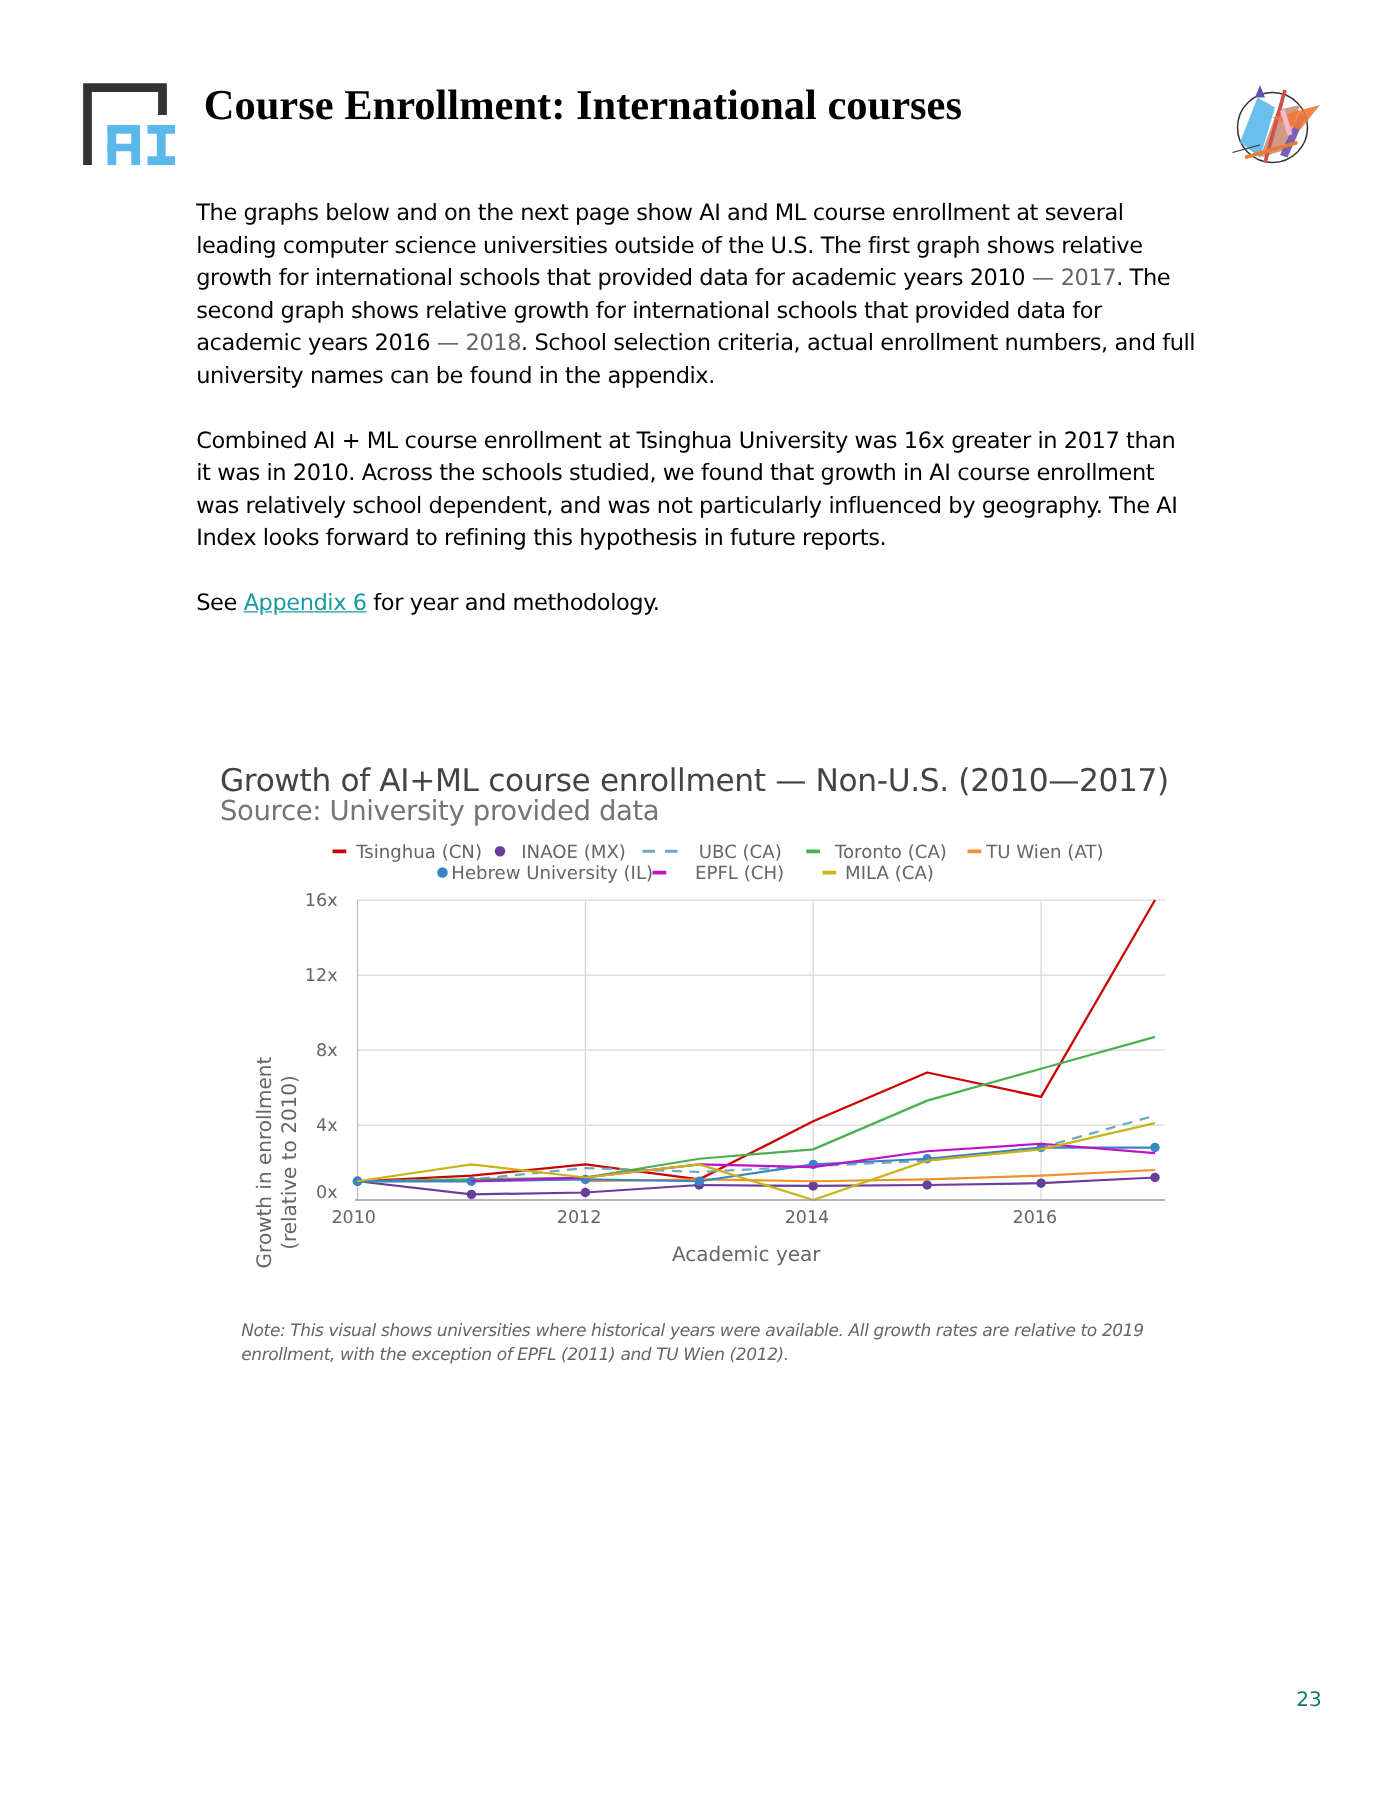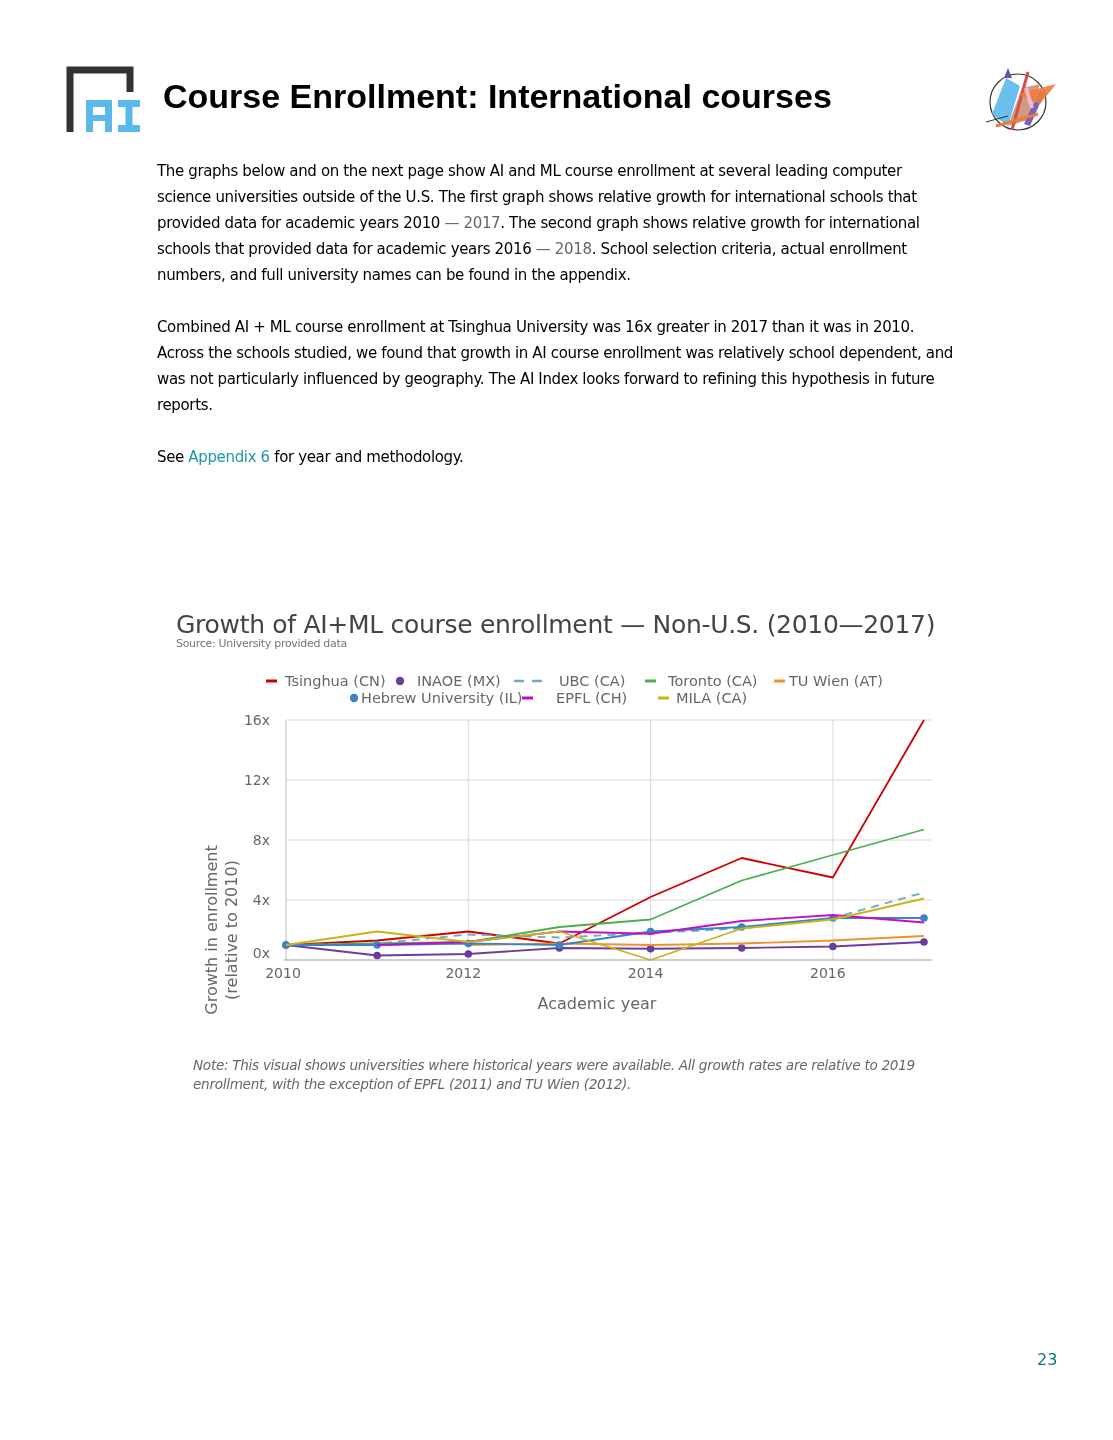--- a/index.html
+++ b/index.html
@@ -1,27 +1,27 @@
 <!DOCTYPE html>
 <html><head>
 <meta charset="utf-8">
 <style>
   html, body { margin: 0; padding: 0; background: #fff; }
   body { width: 1113px; height: 1440px; position: relative; overflow: hidden; font-family: "Liberation Sans", sans-serif; color: #000; }
   .logo { position: absolute; left: 64px; top: 64px; width: 80px; height: 72px; }
   .header { position: absolute; left: 163px; top: 62px; }
   .section { font-family: "Liberation Sans", sans-serif; font-weight: bold; font-size: 23px; color: #999; letter-spacing: 0.2px; line-height: 28px; }
-  .title { font-family: Liberation Sans, sans-serif; font-weight: bold; font-size: 34px; color: #000; line-height: 42px; margin-top: 13px; }
+  .title { font-family: Liberation Serif, serif; font-weight: bold; font-size: 34px; color: #000; line-height: 42px; margin-top: 2px; }
   .badge { position: absolute; left: 978px; top: 64px; width: 82px; height: 76px; }
-  .body-text { position: absolute; left: 157px; top: 158px; width: 800px; font-family: "DejaVu Sans", sans-serif; font-size: 15px; line-height: 26px; letter-spacing: -0.35px; }
+  .body-text { position: absolute; left: 157px; top: 158px; width: 800px; font-family: "DejaVu Sans", sans-serif; font-size: 18px; line-height: 26px; letter-spacing: -0.35px; }
   .body-text p { margin: 0 0 26px 0; }
   .muted { color: #666; }
-  .link { color: #1a9aa0; cursor: pointer; }
+  .link { color: #1a9aa0; text-decoration: underline; cursor: pointer; }
   .chart-title { position: absolute; left: 176px; top: 610px; font-family: "DejaVu Sans", sans-serif; font-size: 25px; color: #444; letter-spacing: -0.3px; }
-  .chart-subtitle { position: absolute; left: 176px; top: 637px; font-family: "DejaVu Sans", sans-serif; font-size: 11px; color: #757575; letter-spacing: -0.3px; }
+  .chart-subtitle { position: absolute; left: 176px; top: 637px; font-family: "DejaVu Sans", sans-serif; font-size: 22px; color: #757575; letter-spacing: -0.3px; }
   .chart-svg { position: absolute; left: 0; top: 660px; }
   .chart-svg text { font-family: "DejaVu Sans", sans-serif; fill: #666; }
   .note { position: absolute; left: 193px; top: 1056px; width: 740px; font-family: "DejaVu Sans", sans-serif; font-style: italic; font-size: 13.6px; line-height: 19px; color: #666; letter-spacing: -0.3px; }
   .page-number { position: absolute; left: 1037px; top: 1350px; font-family: "DejaVu Sans", sans-serif; font-size: 16px; color: #0f766e; text-align: right; }
 </style>
 </head>
 <body>
 
 <svg class="logo" viewBox="0 0 80 72">
   <path d="M6 68 V6 H66 V28" fill="none" stroke="#333" stroke-width="7" stroke-linejoin="miter"></path>

